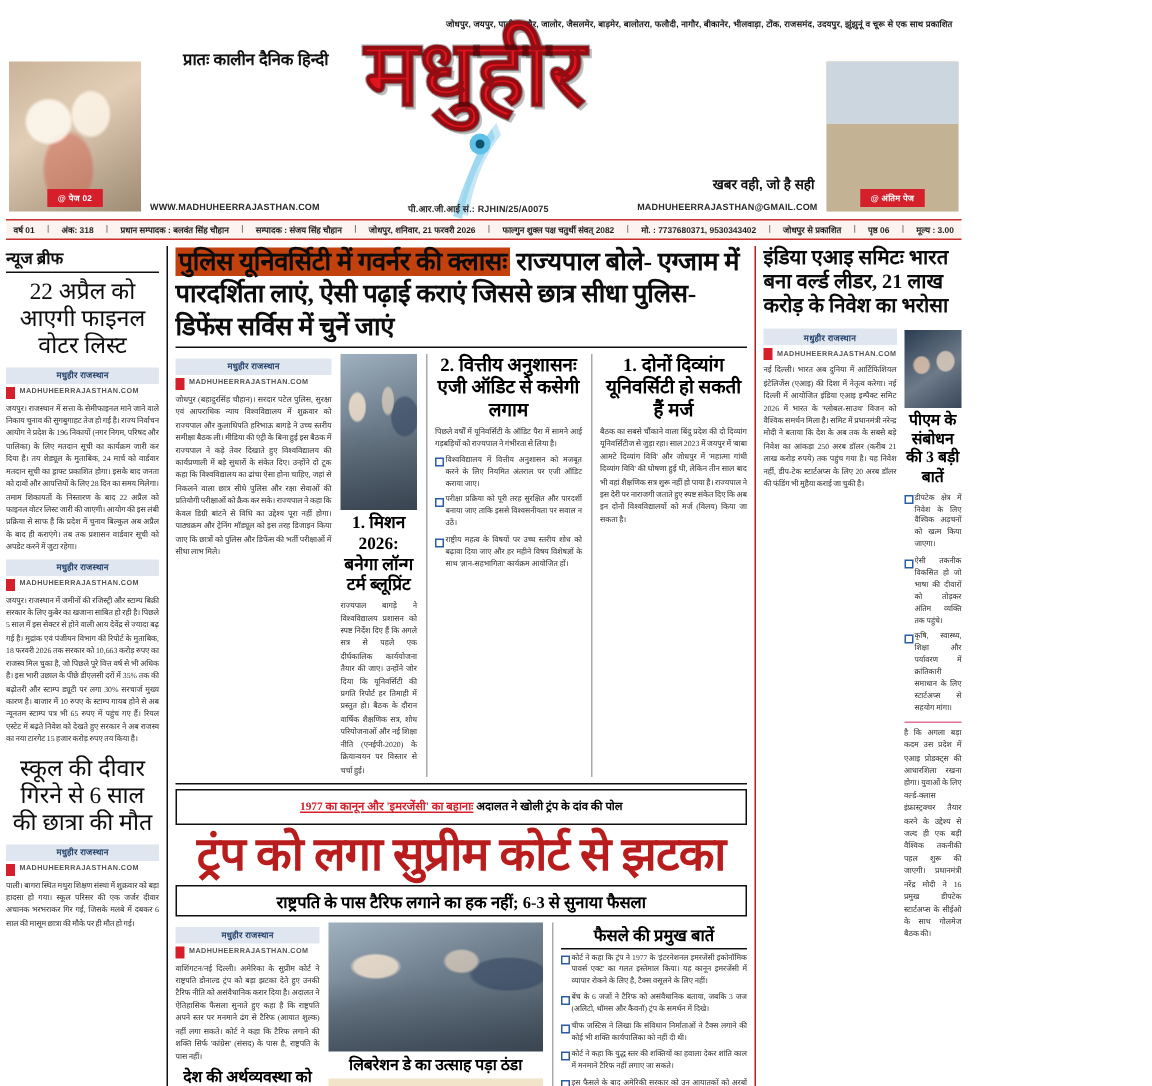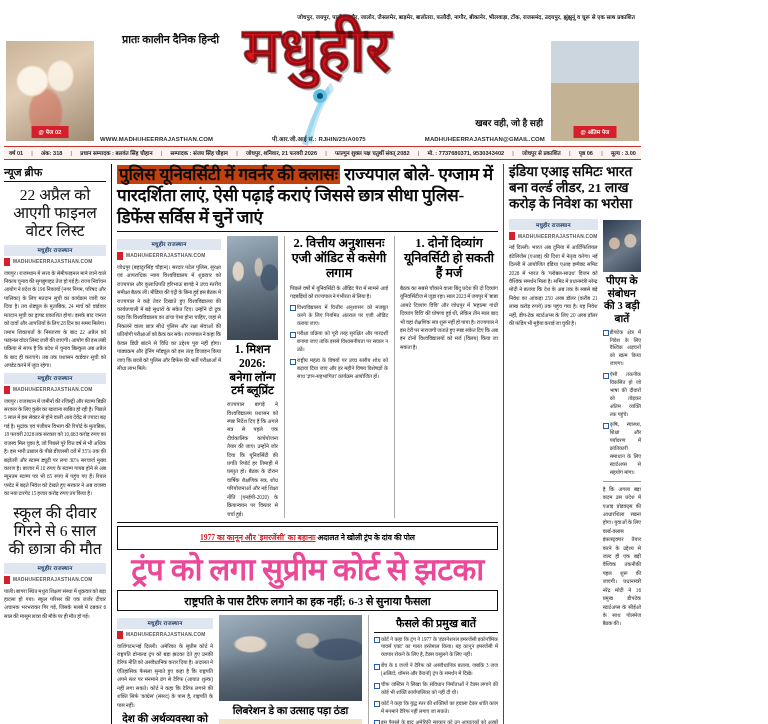--- a/index.html
+++ b/index.html
@@ -162,21 +162,21 @@
 
   
   .band-top { border-top: 1.3px solid #111; margin-top: 4px; padding-top: 3px; }
   .strap {
     border: 1px solid #111; padding: 6px 4px; font-size: 7.6px; font-weight: 700;
     text-align: center; font-family: "Liberation Serif", serif; line-height: 1.25;
   }
   .strap .red { color: #d5202b; text-decoration: underline; }
   .mega {
     font-size: 31px; font-weight: 700; text-align: center; line-height: 1.1;
-    color: #ec4899; margin: 3px 0; font-family: "Liberation Serif", serif;
+    color: #b91c1c; margin: 3px 0; font-family: "Liberation Serif", serif;
     letter-spacing: -.5px;
   }
   .subdeck {
     border: 1.2px solid #111; text-align: center; font-size: 11px; font-weight: 700;
     padding: 2px 0; font-family: "Liberation Serif", serif; margin-bottom: 4px;
   }
 
   .trump-row { display: grid; grid-template-columns: 96px 1fr 130px; gap: 6px; }
   .boxhead-c {
     text-align: center; font-size: 11px; font-weight: 700; margin-bottom: 3px;

